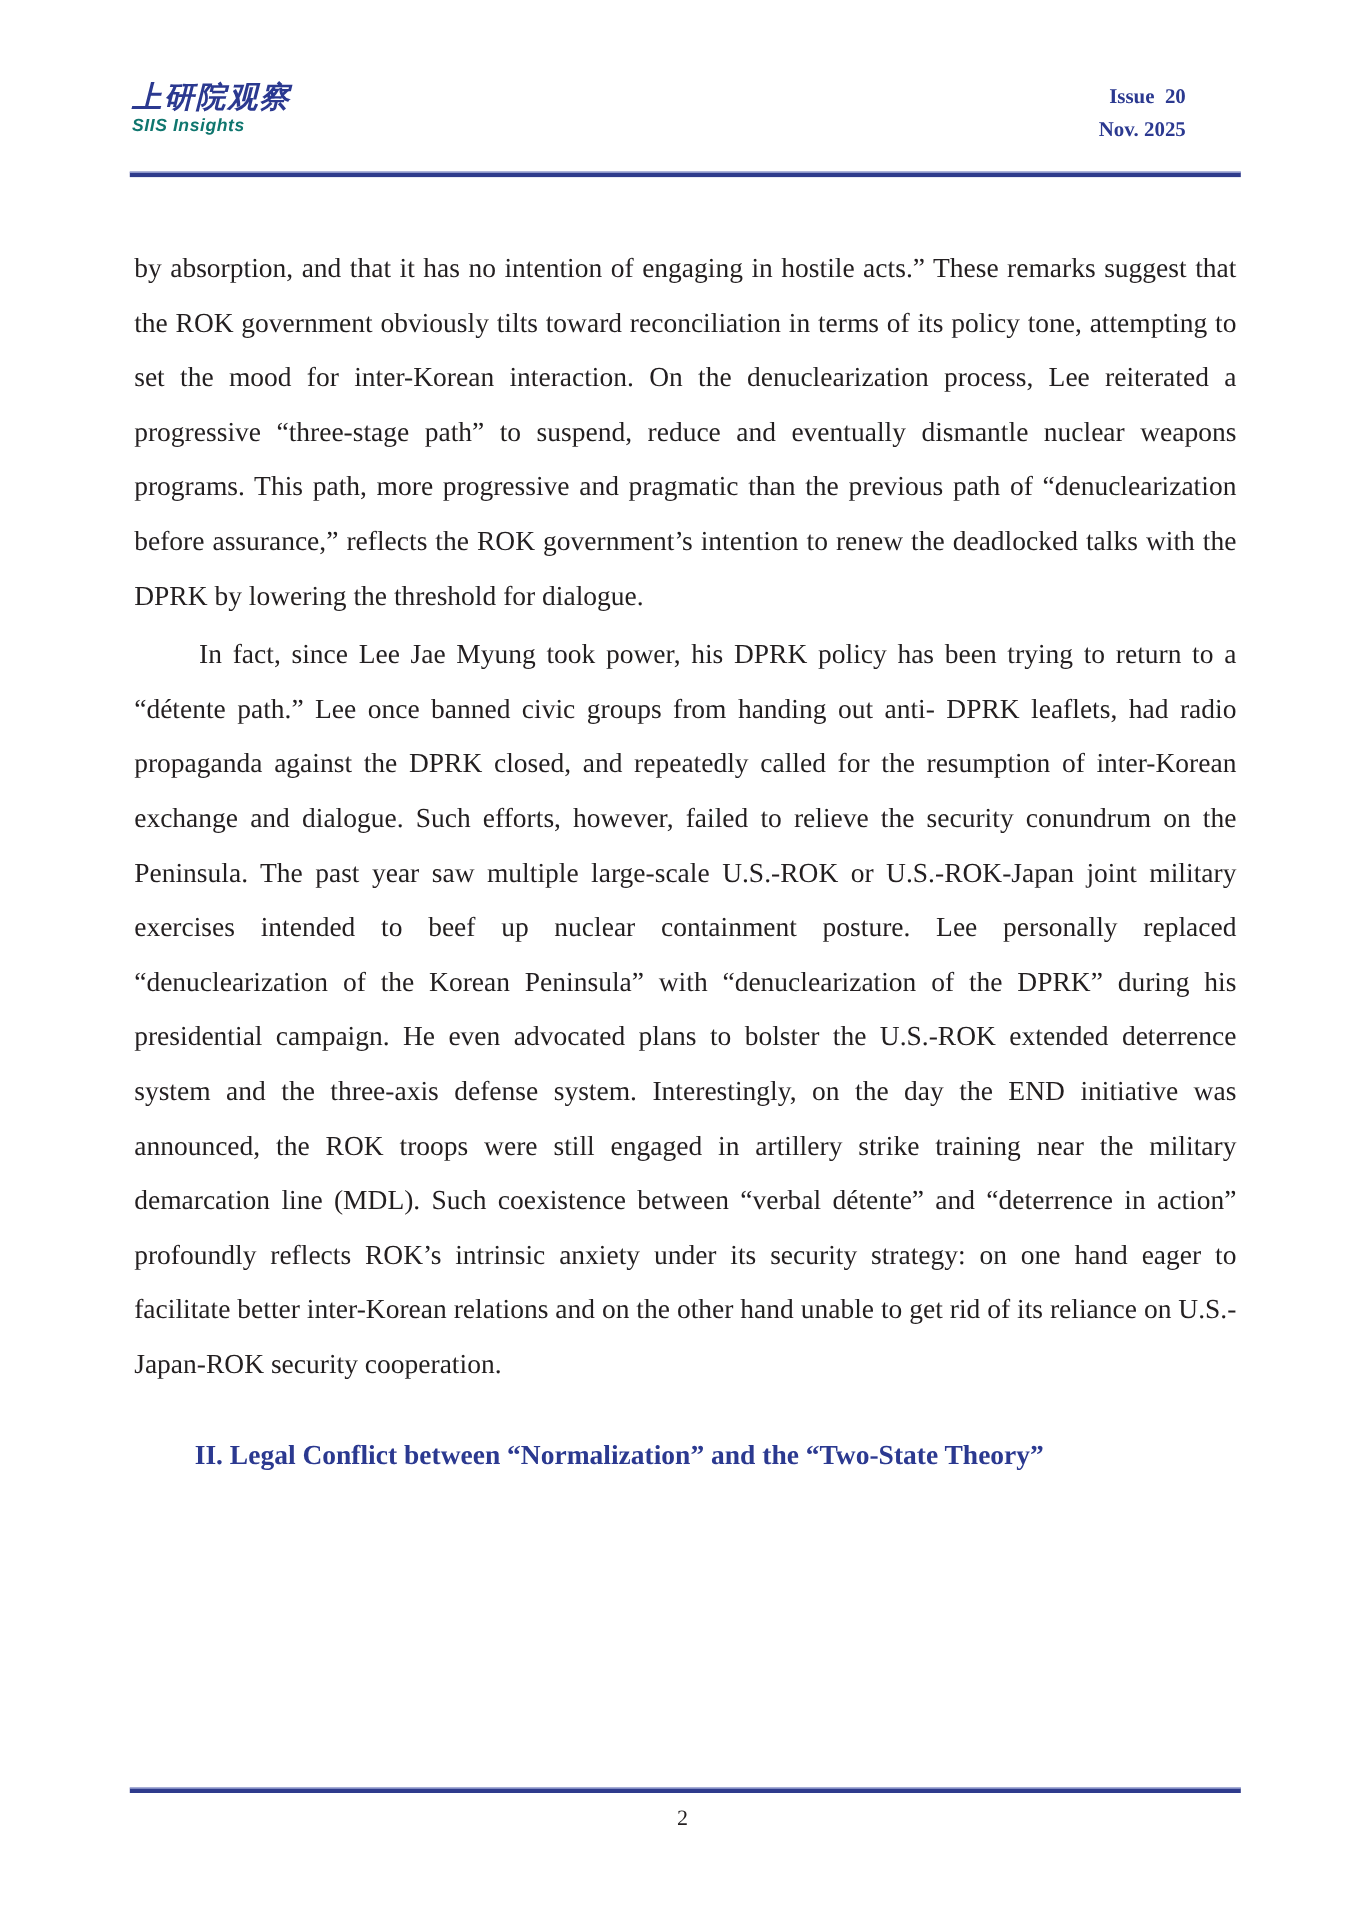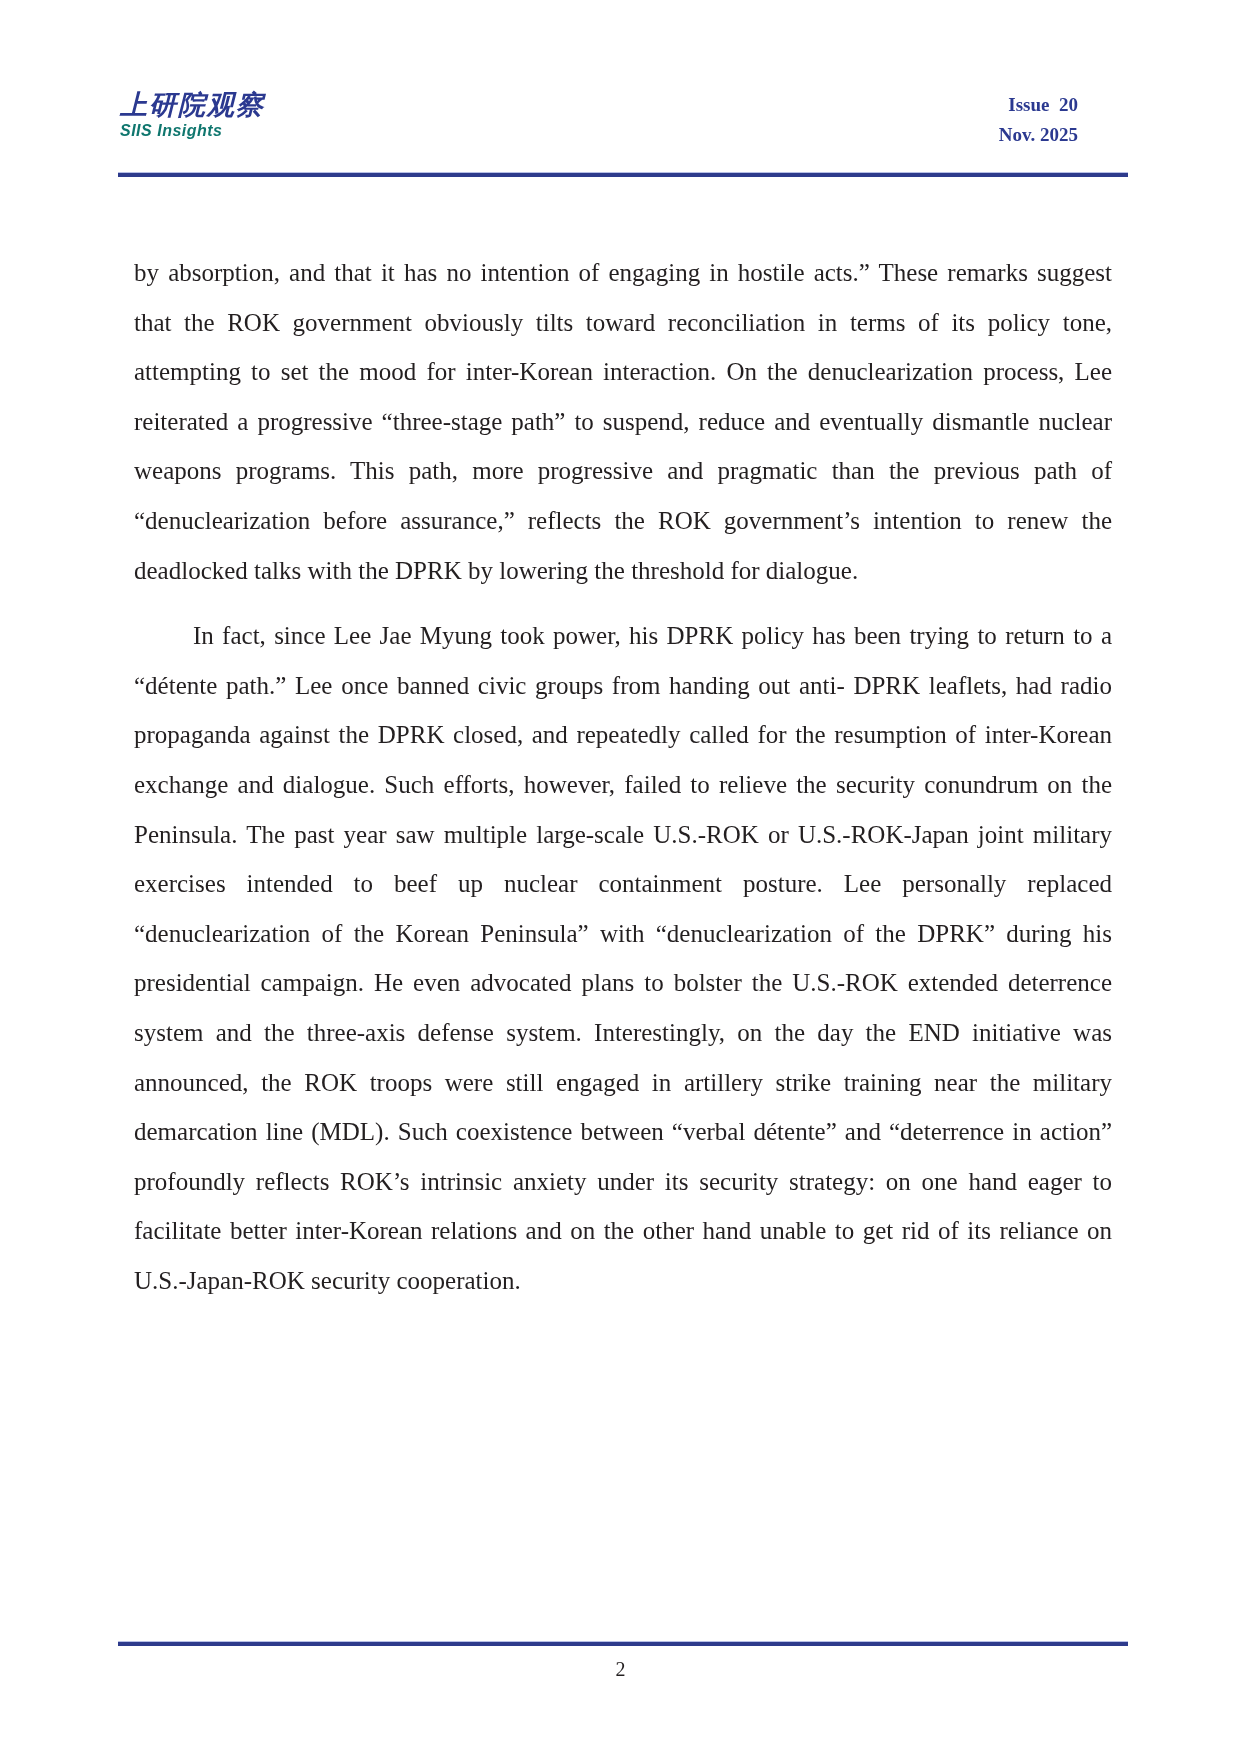--- a/index.html
+++ b/index.html
@@ -1,26 +1,26 @@
 <!DOCTYPE html>
 <html><head>
 <meta charset="utf-8">
 <style>
   html, body { margin: 0; padding: 0; background: #ffffff; }
   body { width: 1241px; height: 1754px; position: relative; overflow: hidden; }
-  .page { position: absolute; left: 0; top: 16px; width: 1241px; height: 1449px; }
+  .page { position: absolute; left: 0; top: 0; width: 1241px; height: 1449px; }
   .logo { position: absolute; left: 120px; top: 74px; }
   .logo-cn { font-family: "DejaVu Serif", serif; font-size: 27px; font-weight: bold; font-style: italic; color: #2b3990; letter-spacing: 2px; line-height: 30px; }
   .logo-en { font-family: "Liberation Sans", sans-serif; font-size: 16px; font-weight: bold; font-style: italic; color: #0f766e; line-height: 18px; margin-top: 2px; letter-spacing: 0.5px; }
   .issue { position: absolute; right: 163px; top: 74px; text-align: right; font-family: "Liberation Serif", serif; font-weight: bold; font-size: 19px; color: #2b3990; line-height: 30px; }
   .rule { position: absolute; left: 118px; width: 1010px; height: 4px; background: #2e3b8c; border-top: 1px solid #b7bfe6; }
   .rule.top { top: 156px; }
   .rule.bottom { top: 1625px; }
   .content { position: absolute; left: 118px; top: 216px; width: 1010px; font-family: "Liberation Serif", serif; font-size: 25px; line-height: 49.6px; color: #231f20; }
-  .content p { margin: 16px; text-align: justify; text-align-last: left; }
+  .content p { margin: 4px; text-align: justify; text-align-last: left; }
   .content p.indent { text-indent: 59px; font-family: Liberation Serif, serif; }
   .content h2 { margin: 34px 0 0 0; padding-left: 59px; font-family: "Liberation Serif", serif; font-size: 25px; font-weight: bold; color: #2b3990; line-height: 49.6px; }
   .pagenum { position: absolute; top: 1642px; left: 0; width: 1241px; text-align: center; font-family: "Liberation Serif", serif; font-size: 20px; color: #231f20; }
 </style>
 </head>
 <body>
 
 <div class="page">
   <div class="logo">
     <div class="logo-cn">上研院观察</div>
@@ -30,17 +30,18 @@
   <div class="issue">
     <div style="white-space:pre;">Issue  20</div>
     <div>Nov. 2025</div>
   </div>
 
   <div class="rule top"></div>
 
   <div class="content">
     <p>by absorption, and that it has no intention of engaging in hostile acts.” These remarks suggest that the ROK government obviously tilts toward reconciliation in terms of its policy tone, attempting to set the mood for inter-Korean interaction. On the denuclearization process, Lee reiterated a progressive “three-stage path” to suspend, reduce and eventually dismantle nuclear weapons programs. This path, more progressive and pragmatic than the previous path of “denuclearization before assurance,” reflects the ROK government’s intention to renew the deadlocked talks with the DPRK by lowering the threshold for dialogue.</p>
     <p class="indent">In fact, since Lee Jae Myung took power, his DPRK policy has been trying to return to a “détente path.” Lee once banned civic groups from handing out anti- DPRK leaflets, had radio propaganda against the DPRK closed, and repeatedly called for the resumption of inter-Korean exchange and dialogue. Such efforts, however, failed to relieve the security conundrum on the Peninsula. The past year saw multiple large-scale U.S.-ROK or U.S.-ROK-Japan joint military exercises intended to beef up nuclear containment posture. Lee personally replaced “denuclearization of the Korean Peninsula” with “denuclearization of the DPRK” during his presidential campaign. He even advocated plans to bolster the U.S.-ROK extended deterrence system and the three-axis defense system. Interestingly, on the day the END initiative was announced, the ROK troops were still engaged in artillery strike training near the military demarcation line (MDL). Such coexistence between “verbal détente” and “deterrence in action” profoundly reflects ROK’s intrinsic anxiety under its security strategy: on one hand eager to facilitate better inter-Korean relations and on the other hand unable to get rid of its reliance on U.S.-Japan-ROK security cooperation.</p>
+    <h2>II. Legal Conflict between “Normalization” and the “Two-State Theory”</h2>
   </div>
 
   <div class="rule bottom"></div>
   <div class="pagenum">2</div>
 </div>
 
 </body></html>

